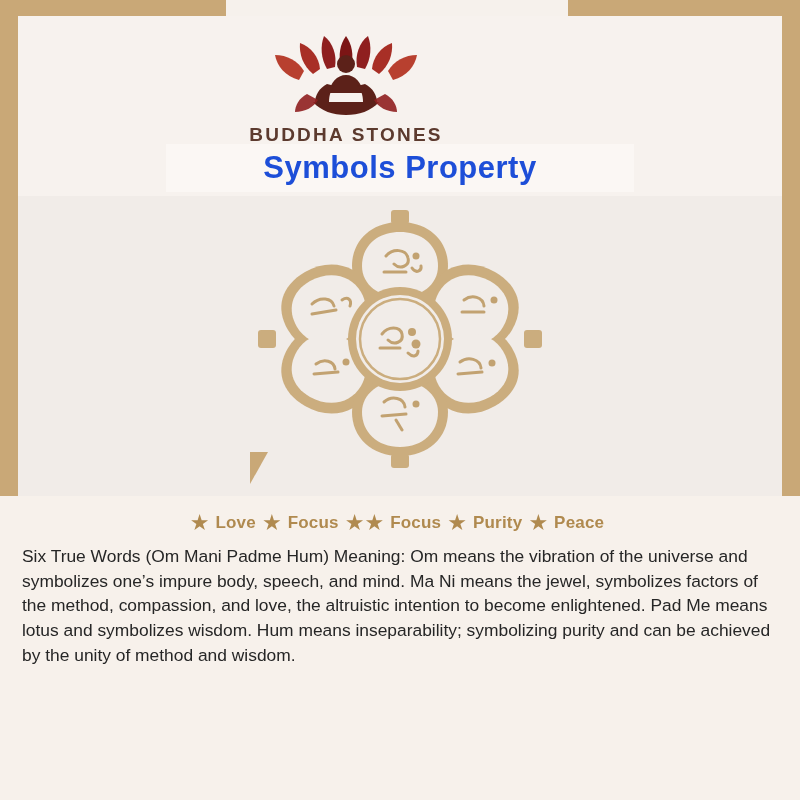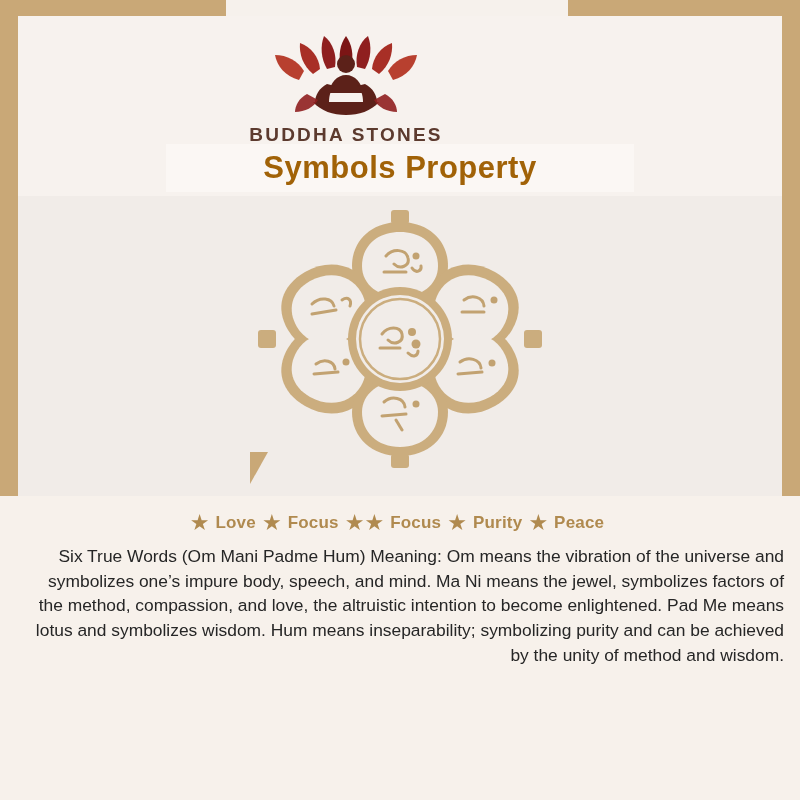--- a/index.html
+++ b/index.html
@@ -111,21 +111,21 @@
     left: 166px; top: 144px;
     width: 468px; height: 48px;
     background: #fbf7f4;
     display: flex;
     align-items: center;
     justify-content: center;
   }
   .title-text {
     font-size: 31px;
     font-weight: bold;
-    color: #a16207;
+    color: #1d4ed8;
     letter-spacing: 0.5px;
   }
 
   
   .mandala-wrap {
     position: absolute;
     left: 250px; top: 208px;
     width: 300px; height: 262px;
   }
 
@@ -177,21 +177,20 @@
   }
   .kw-star {
     font-size: 22px;
     color: #b08a4f;
   }
   .paragraphs {
     padding: 8px 16px 0 22px;
     color: #262626;
     font-size: 17.4px;
     line-height: 1.42;
-    text-align: right;
   }
   .paragraphs p {
     margin: 0;
   }
   .paragraphs p + p {
     margin-top: 2px;
   }
 </style>
 </head>
 <body>

